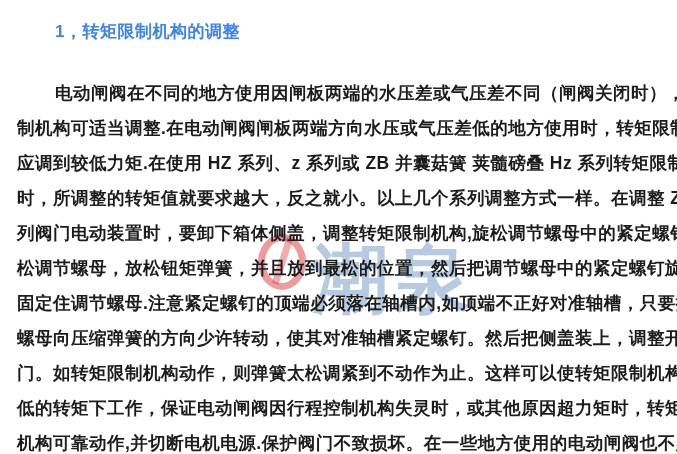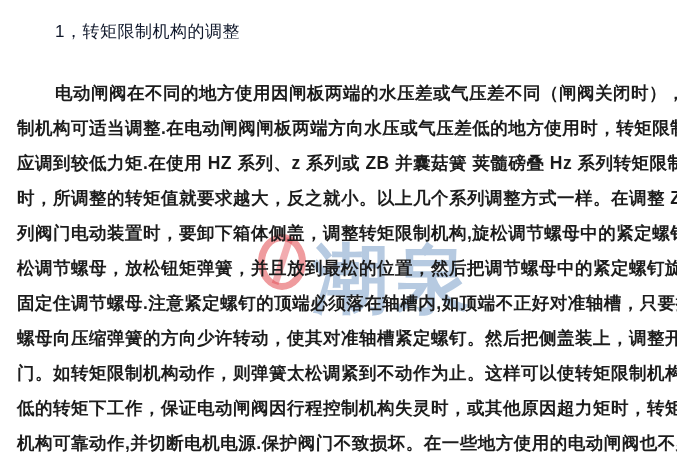--- a/index.html
+++ b/index.html
@@ -13,22 +13,22 @@
     height: 454px;
     background: #ffffff;
     overflow: hidden;
     font-family: "Liberation Sans", "DejaVu Sans", sans-serif;
   }
   .doc-title {
     position: absolute;
     left: 55px;
     top: 20px;
     font-size: 17px;
-    font-weight: normal;
-    color: #0f172a;
+    font-weight: bold;
+    color: #3b82f6;
     white-space: nowrap;
     z-index: 2;
     letter-spacing: 0.5px;
   }
   .doc-body {
     position: absolute;
     left: 17px;
     top: 76px;
     width: 900px;
     z-index: 2;

